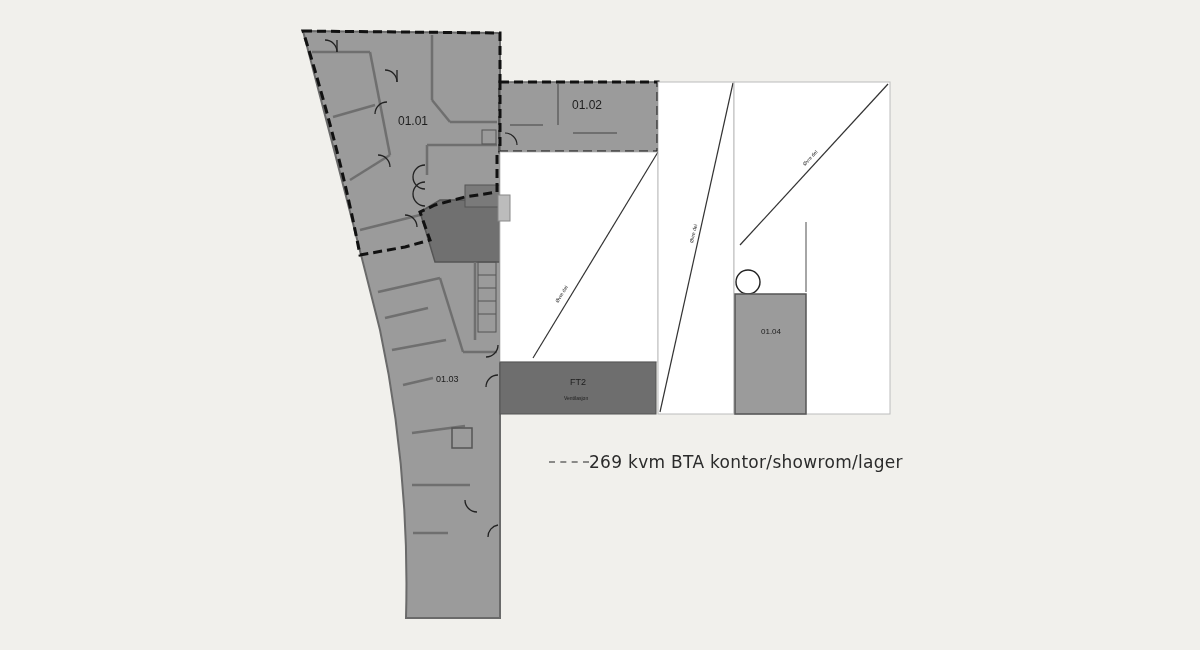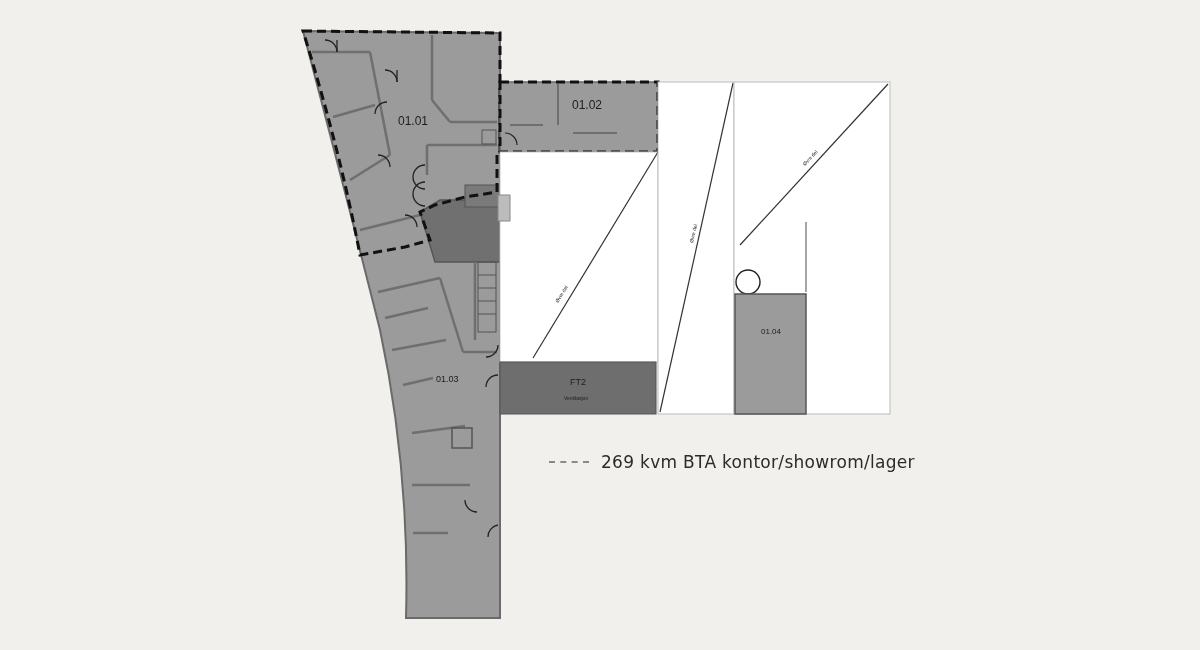--- a/index.html
+++ b/index.html
@@ -1,18 +1,18 @@
 <!DOCTYPE html>
 <html><head>
 <meta charset="utf-8">
 <style>
   html, body { margin:0; padding:0; }
   body { width:1200px; height:650px; background:#f1f0ec; position:relative; overflow:hidden; font-family:"DejaVu Sans", sans-serif; }
   .plan { position:absolute; left:0; top:0; width:1200px; height:650px; }
-  .legend { position:absolute; left:549px; top:452px; display:flex; align-items:center; gap:12px; }
+  .legend { position:absolute; left:549px; top:452px; display:flex; align-items:center; }
   .legend-line { width:40px; border-top:2px dashed #8a8a88; height:0; }
   .legend-text { font-family:"DejaVu Sans", sans-serif; font-size:17px; color:#2b2b2b; letter-spacing:0.3px; }
   .room-label { font-family:"Liberation Sans", sans-serif; fill:#1d1d1d; }
 </style>
 </head>
 <body>
 
 <svg class="plan" viewBox="0 0 1200 650" xmlns="http://www.w3.org/2000/svg">
 
   <g>

